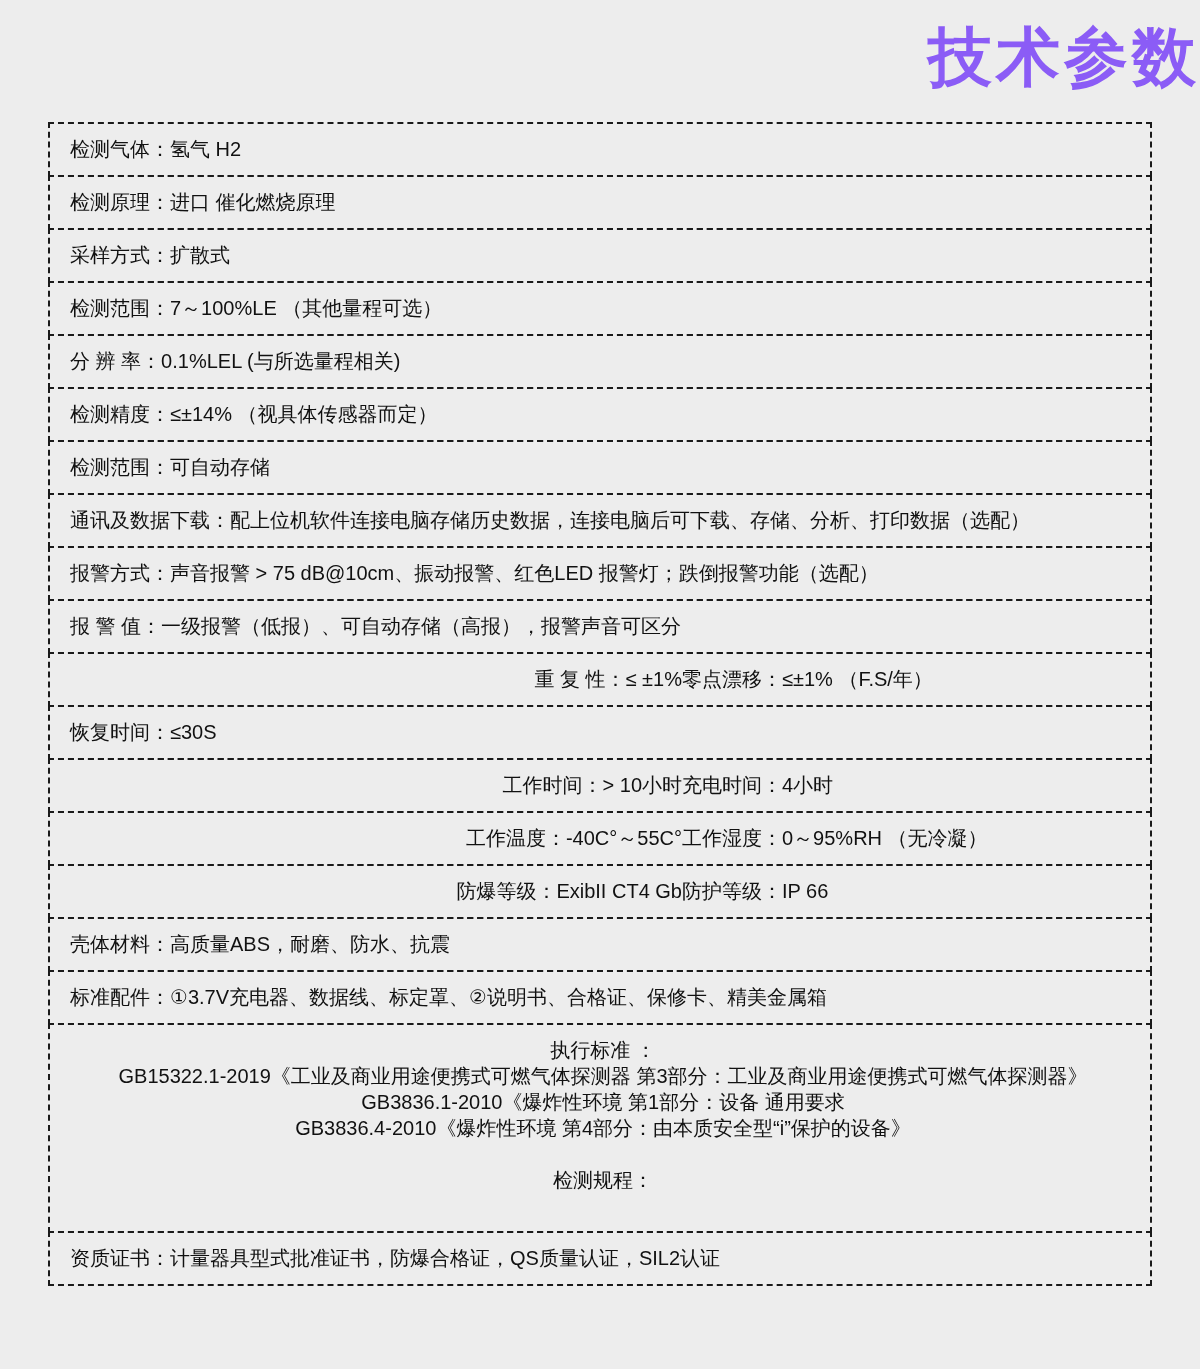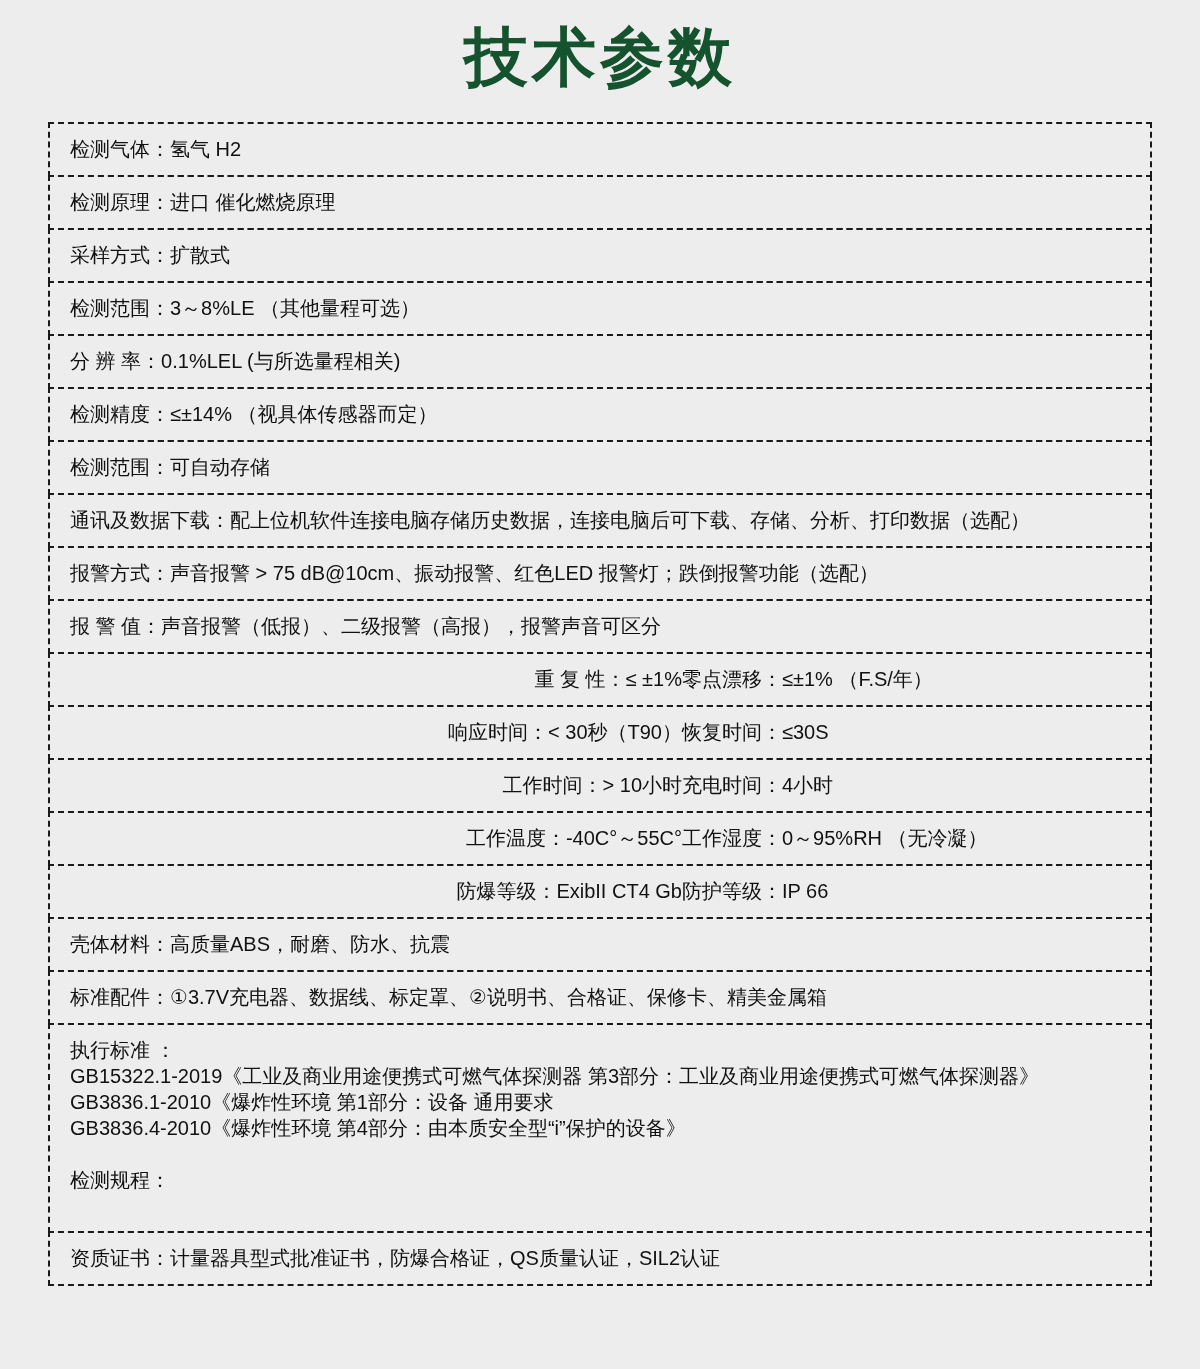--- a/index.html
+++ b/index.html
@@ -6,25 +6,25 @@
   html, body {
     width: 1200px;
     height: 1369px;
     background: #ededed;
     color: #111111;
     font-family: "Liberation Sans", "DejaVu Sans", sans-serif;
   }
   .page-title {
     padding-top: 14px;
     height: 100px;
-    text-align: center;
+    text-align: right;
     font-size: 64px;
     font-weight: 700;
     letter-spacing: 4px;
-    color: #14532d;
+    color: #8b5cf6;
   }
   .spec-table {
     margin: 22px 48px 0 48px;
   }
   .spec-row {
     border: 2px dashed #1a1a1a;
     margin-top: -2px;
     min-height: 55px;
     display: flex;
     align-items: center;
@@ -38,20 +38,21 @@
   .cell-r { flex: 1 1 auto; }
   .spec-row.block {
     display: block;
     padding: 12px 14px 12px 20px;
     min-height: 210px;
   }
   .block-line {
     line-height: 26px;
     min-height: 26px;
     white-space: nowrap;
+    text-align: center;
   }
 </style>
 </head>
 <body>
 
 <h1 class="page-title">技术参数</h1>
 
 <div class="spec-table">
 
   <div class="spec-row">
@@ -60,21 +61,21 @@
 
   <div class="spec-row">
     <span>检测原理：进口 催化燃烧原理</span>
   </div>
 
   <div class="spec-row">
     <span>采样方式：扩散式</span>
   </div>
 
   <div class="spec-row">
-    <span>检测范围：3～8%LE （其他量程可选）</span>
+    <span>检测范围：7～100%LE （其他量程可选）</span>
   </div>
 
   <div class="spec-row">
     <span>分 辨 率：0.1%LEL (与所选量程相关)</span>
   </div>
 
   <div class="spec-row">
     <span>检测精度：≤±14% （视具体传感器而定）</span>
   </div>
 
@@ -84,30 +85,29 @@
 
   <div class="spec-row">
     <span>通讯及数据下载：配上位机软件连接电脑存储历史数据，连接电脑后可下载、存储、分析、打印数据（选配）</span>
   </div>
 
   <div class="spec-row">
     <span>报警方式：声音报警 &gt; 75 dB@10cm、振动报警、红色LED 报警灯；跌倒报警功能（选配）</span>
   </div>
 
   <div class="spec-row">
-    <span>报 警 值：声音报警（低报）、二级报警（高报），报警声音可区分</span>
+    <span>报 警 值：一级报警（低报）、可自动存储（高报），报警声音可区分</span>
   </div>
 
   <div class="spec-row">
     <span class="cell-l">重 复 性：≤ ±1%</span>
     <span class="cell-r">零点漂移：≤±1% （F.S/年）</span>
   </div>
 
   <div class="spec-row">
-    <span class="cell-l">响应时间：&lt; 30秒（T90）</span>
     <span class="cell-r">恢复时间：≤30S</span>
   </div>
 
   <div class="spec-row">
     <span class="cell-l">工作时间：&gt; 10小时</span>
     <span class="cell-r">充电时间：4小时</span>
   </div>
 
   <div class="spec-row">
     <span class="cell-l">工作温度：-40C°～55C°</span>

